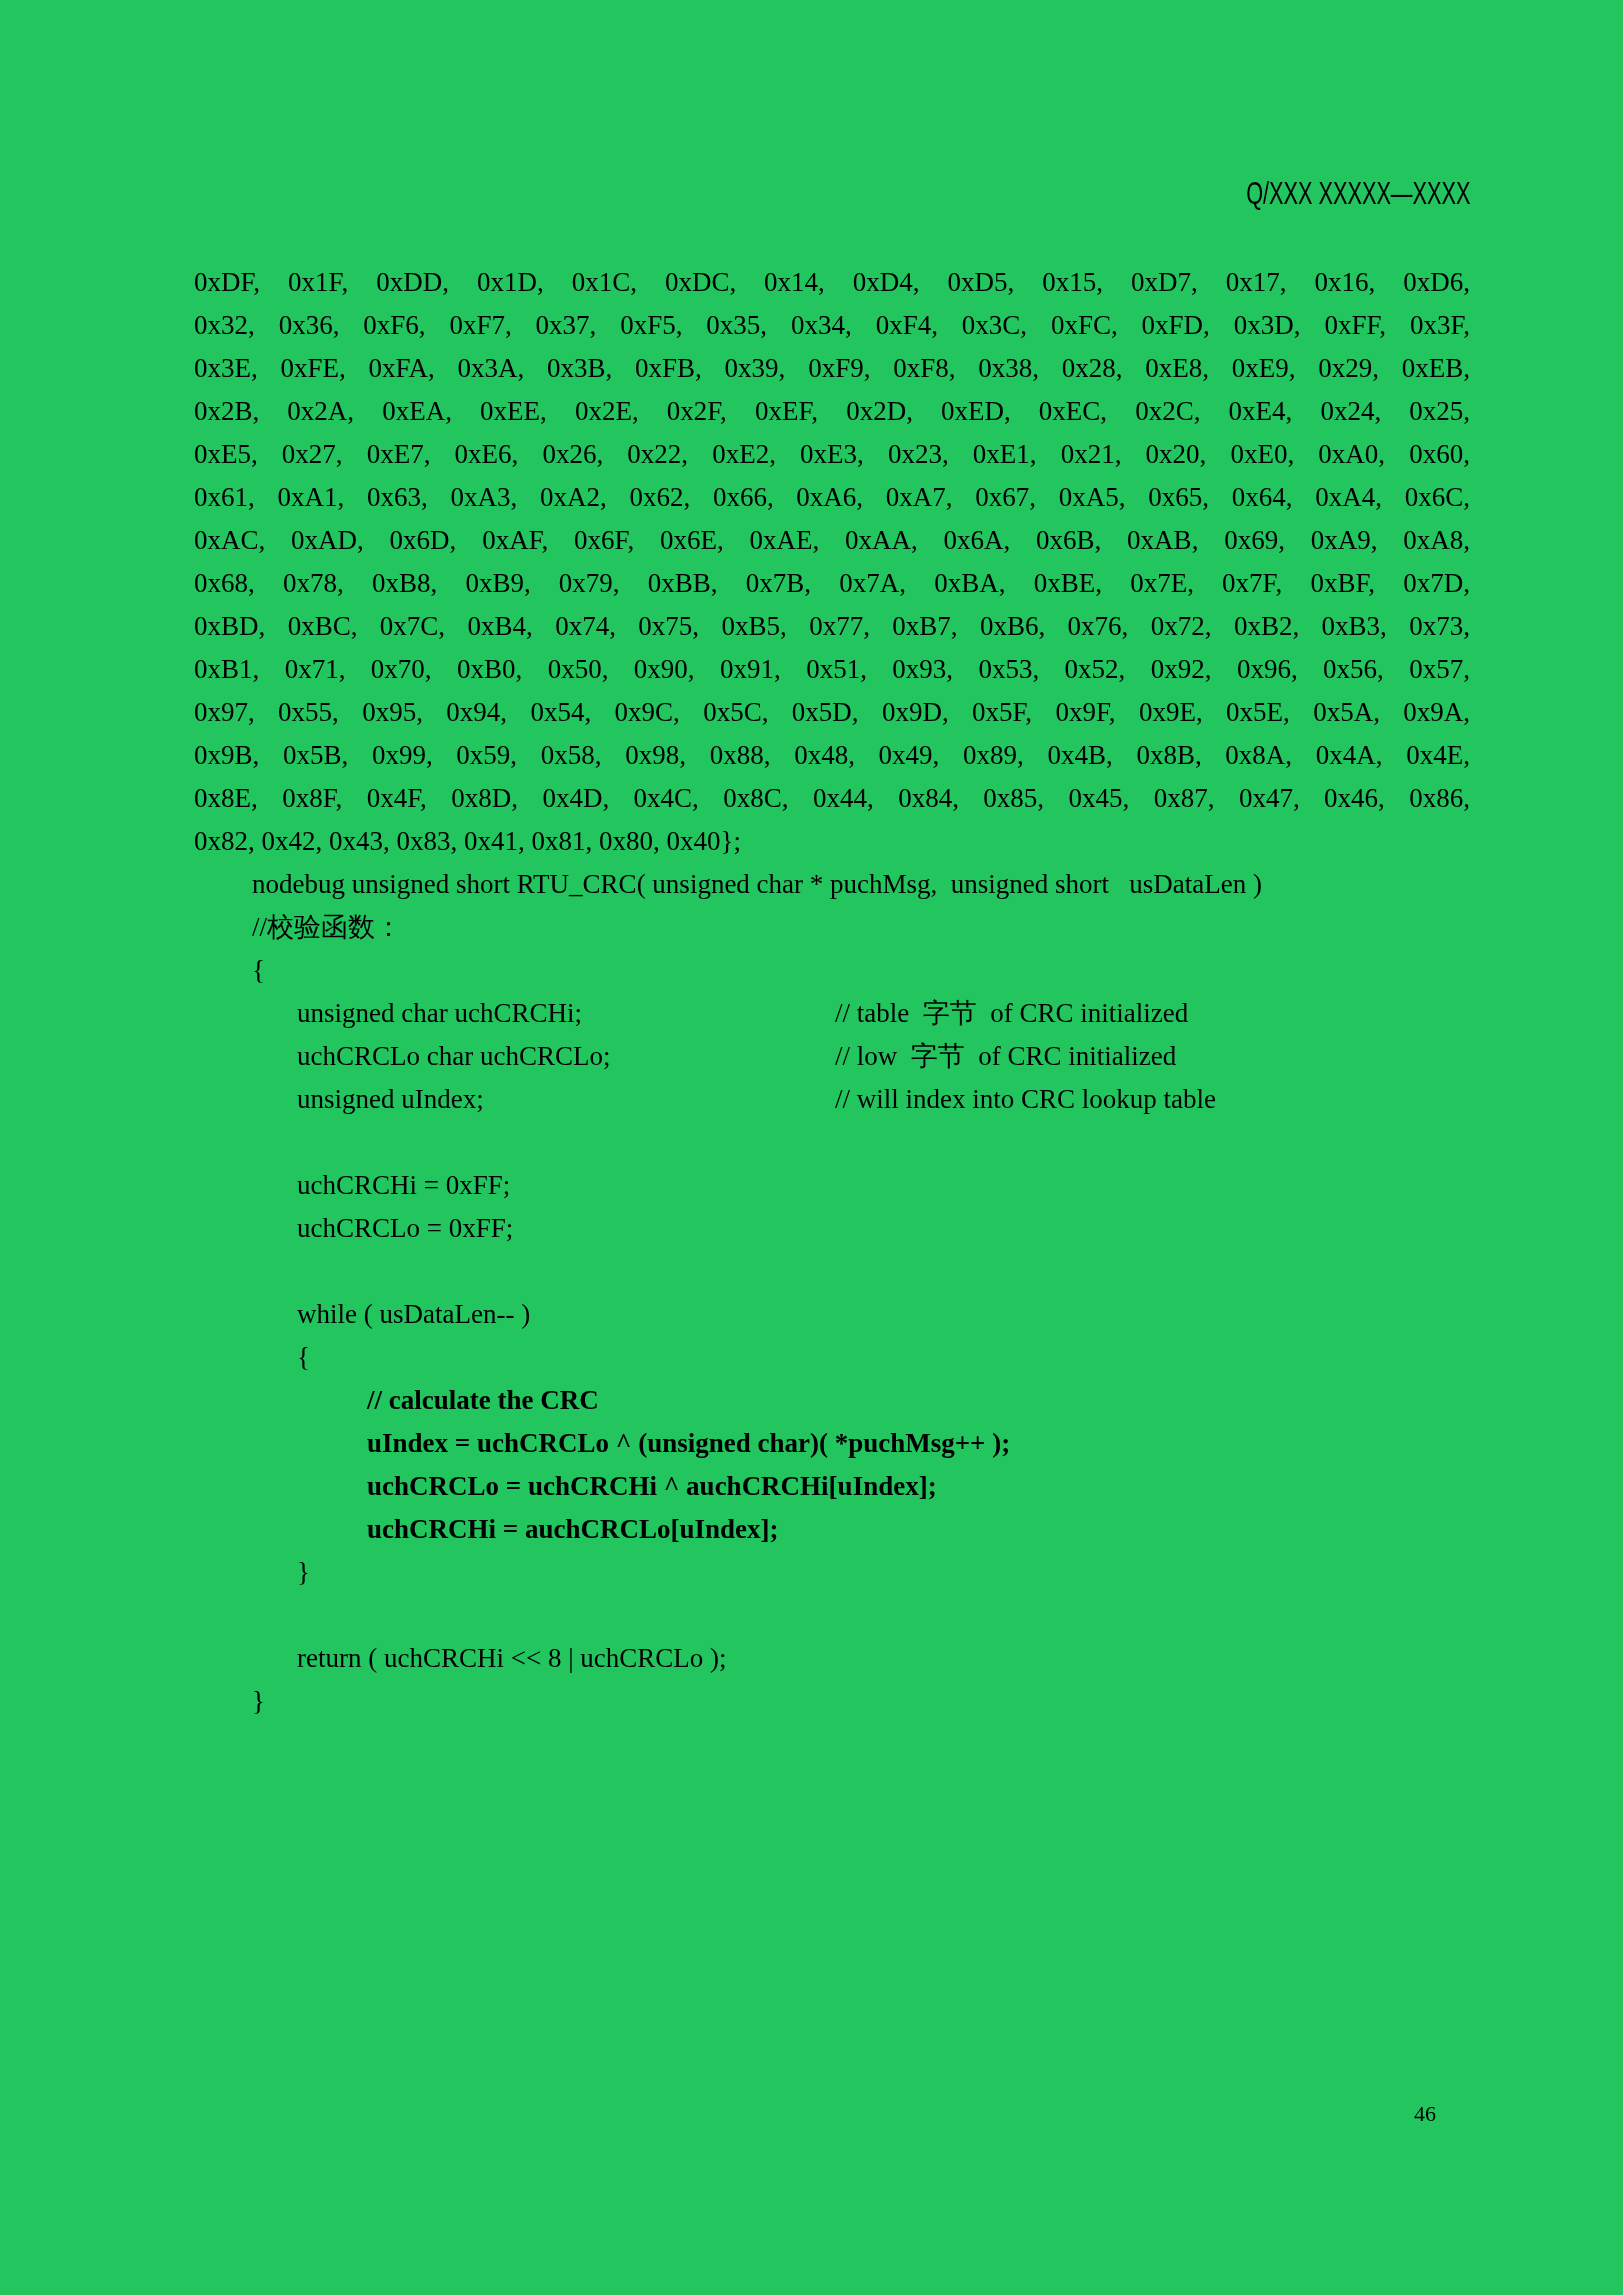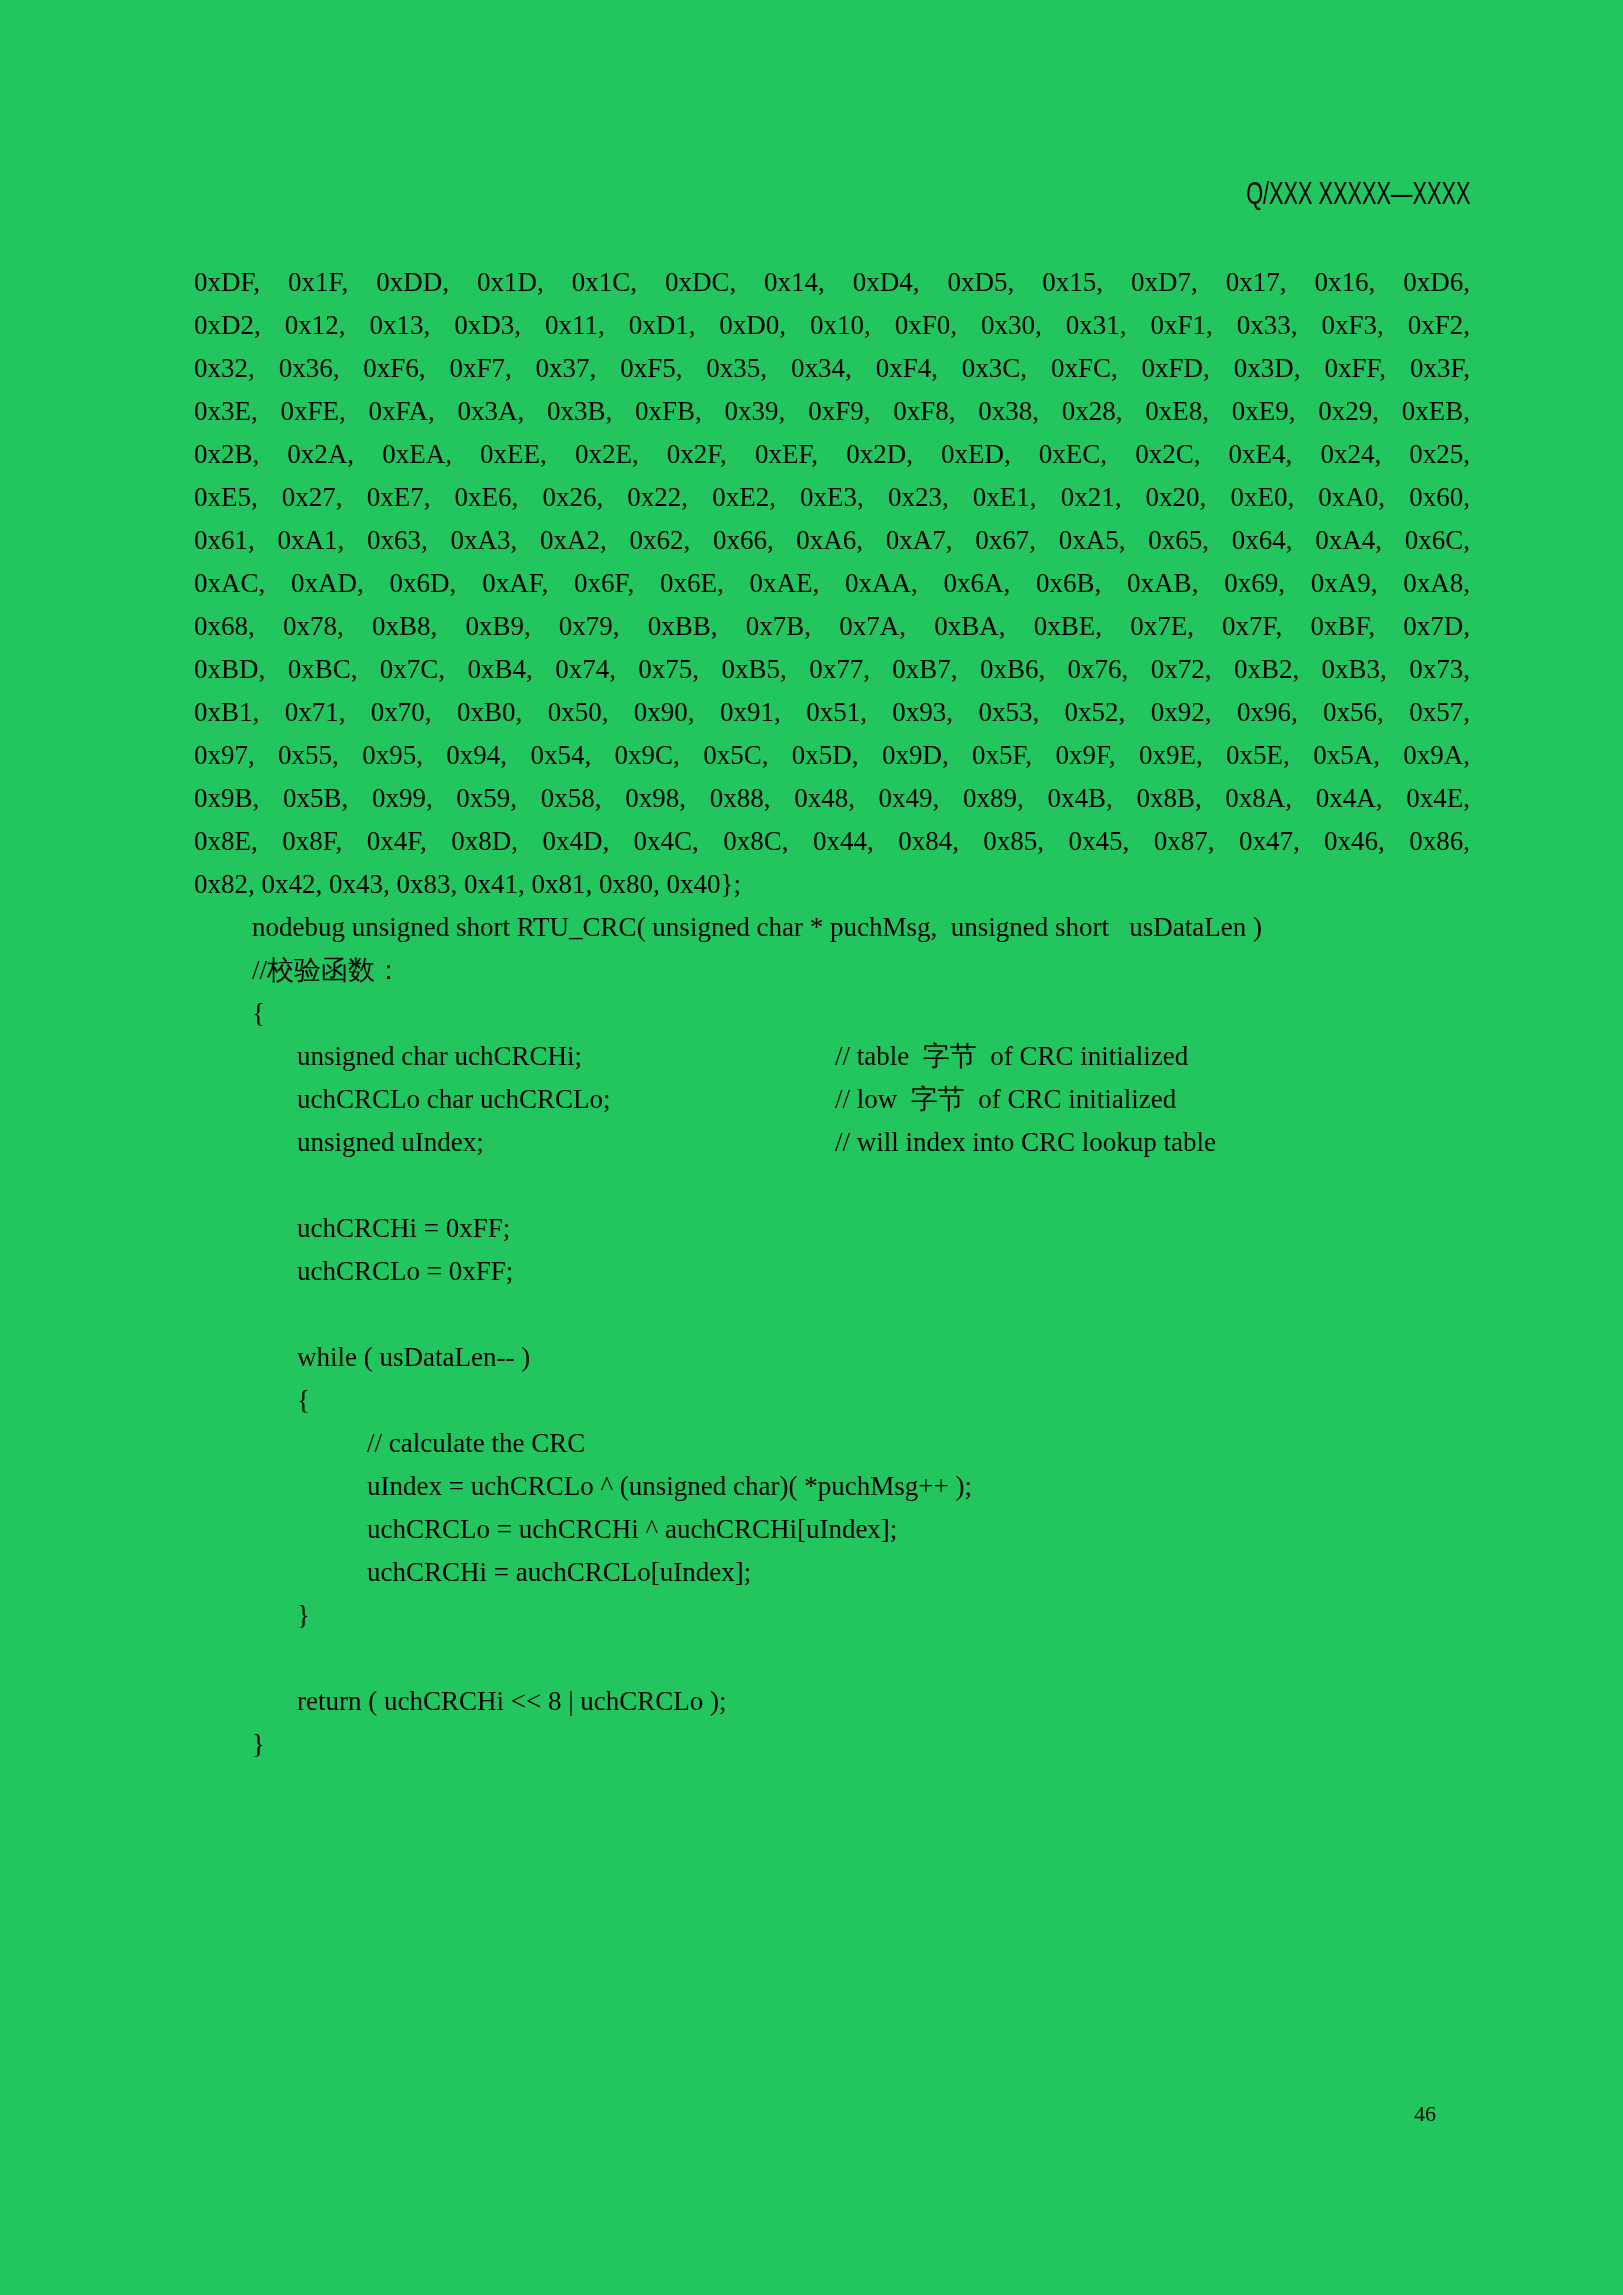--- a/index.html
+++ b/index.html
@@ -51,21 +51,21 @@
     text-align-last: justify;
   }
   .line.hex.last-row {
     text-align-last: left;
   }
   .line.code {
     white-space: pre;
   }
   .ind1 { padding-left: 58px; }
   .ind2 { padding-left: 103px; }
-  .ind3 { padding-left: 173px; }
+  .ind3 { padding-left: 173px; font-weight: bold; }
   .trailing-comment {
     position: absolute;
     left: 641px;
     top: 0;
     white-space: pre;
   }
   .page-number {
     position: absolute;
     left: 1414px;
     top: 2098px;
@@ -75,21 +75,20 @@
 </style>
 </head>
 <body>
 
 <div class="page">
 
   <div class="doc-header">Q/XXX XXXXX—XXXX</div>
 
   <main class="body-text">
       <div class="line hex">0xDF, 0x1F, 0xDD, 0x1D, 0x1C, 0xDC, 0x14, 0xD4, 0xD5, 0x15, 0xD7, 0x17, 0x16, 0xD6,</div>
-      <div class="line hex">0xD2, 0x12, 0x13, 0xD3, 0x11, 0xD1, 0xD0, 0x10, 0xF0, 0x30, 0x31, 0xF1, 0x33, 0xF3, 0xF2,</div>
       <div class="line hex">0x32, 0x36, 0xF6, 0xF7, 0x37, 0xF5, 0x35, 0x34, 0xF4, 0x3C, 0xFC, 0xFD, 0x3D, 0xFF, 0x3F,</div>
       <div class="line hex">0x3E, 0xFE, 0xFA, 0x3A, 0x3B, 0xFB, 0x39, 0xF9, 0xF8, 0x38, 0x28, 0xE8, 0xE9, 0x29, 0xEB,</div>
       <div class="line hex">0x2B, 0x2A, 0xEA, 0xEE, 0x2E, 0x2F, 0xEF, 0x2D, 0xED, 0xEC, 0x2C, 0xE4, 0x24, 0x25,</div>
       <div class="line hex">0xE5, 0x27, 0xE7, 0xE6, 0x26, 0x22, 0xE2, 0xE3, 0x23, 0xE1, 0x21, 0x20, 0xE0, 0xA0, 0x60,</div>
       <div class="line hex">0x61, 0xA1, 0x63, 0xA3, 0xA2, 0x62, 0x66, 0xA6, 0xA7, 0x67, 0xA5, 0x65, 0x64, 0xA4, 0x6C,</div>
       <div class="line hex">0xAC, 0xAD, 0x6D, 0xAF, 0x6F, 0x6E, 0xAE, 0xAA, 0x6A, 0x6B, 0xAB, 0x69, 0xA9, 0xA8,</div>
       <div class="line hex">0x68, 0x78, 0xB8, 0xB9, 0x79, 0xBB, 0x7B, 0x7A, 0xBA, 0xBE, 0x7E, 0x7F, 0xBF, 0x7D,</div>
       <div class="line hex">0xBD, 0xBC, 0x7C, 0xB4, 0x74, 0x75, 0xB5, 0x77, 0xB7, 0xB6, 0x76, 0x72, 0xB2, 0xB3, 0x73,</div>
       <div class="line hex">0xB1, 0x71, 0x70, 0xB0, 0x50, 0x90, 0x91, 0x51, 0x93, 0x53, 0x52, 0x92, 0x96, 0x56, 0x57,</div>
       <div class="line hex">0x97, 0x55, 0x95, 0x94, 0x54, 0x9C, 0x5C, 0x5D, 0x9D, 0x5F, 0x9F, 0x9E, 0x5E, 0x5A, 0x9A,</div>

